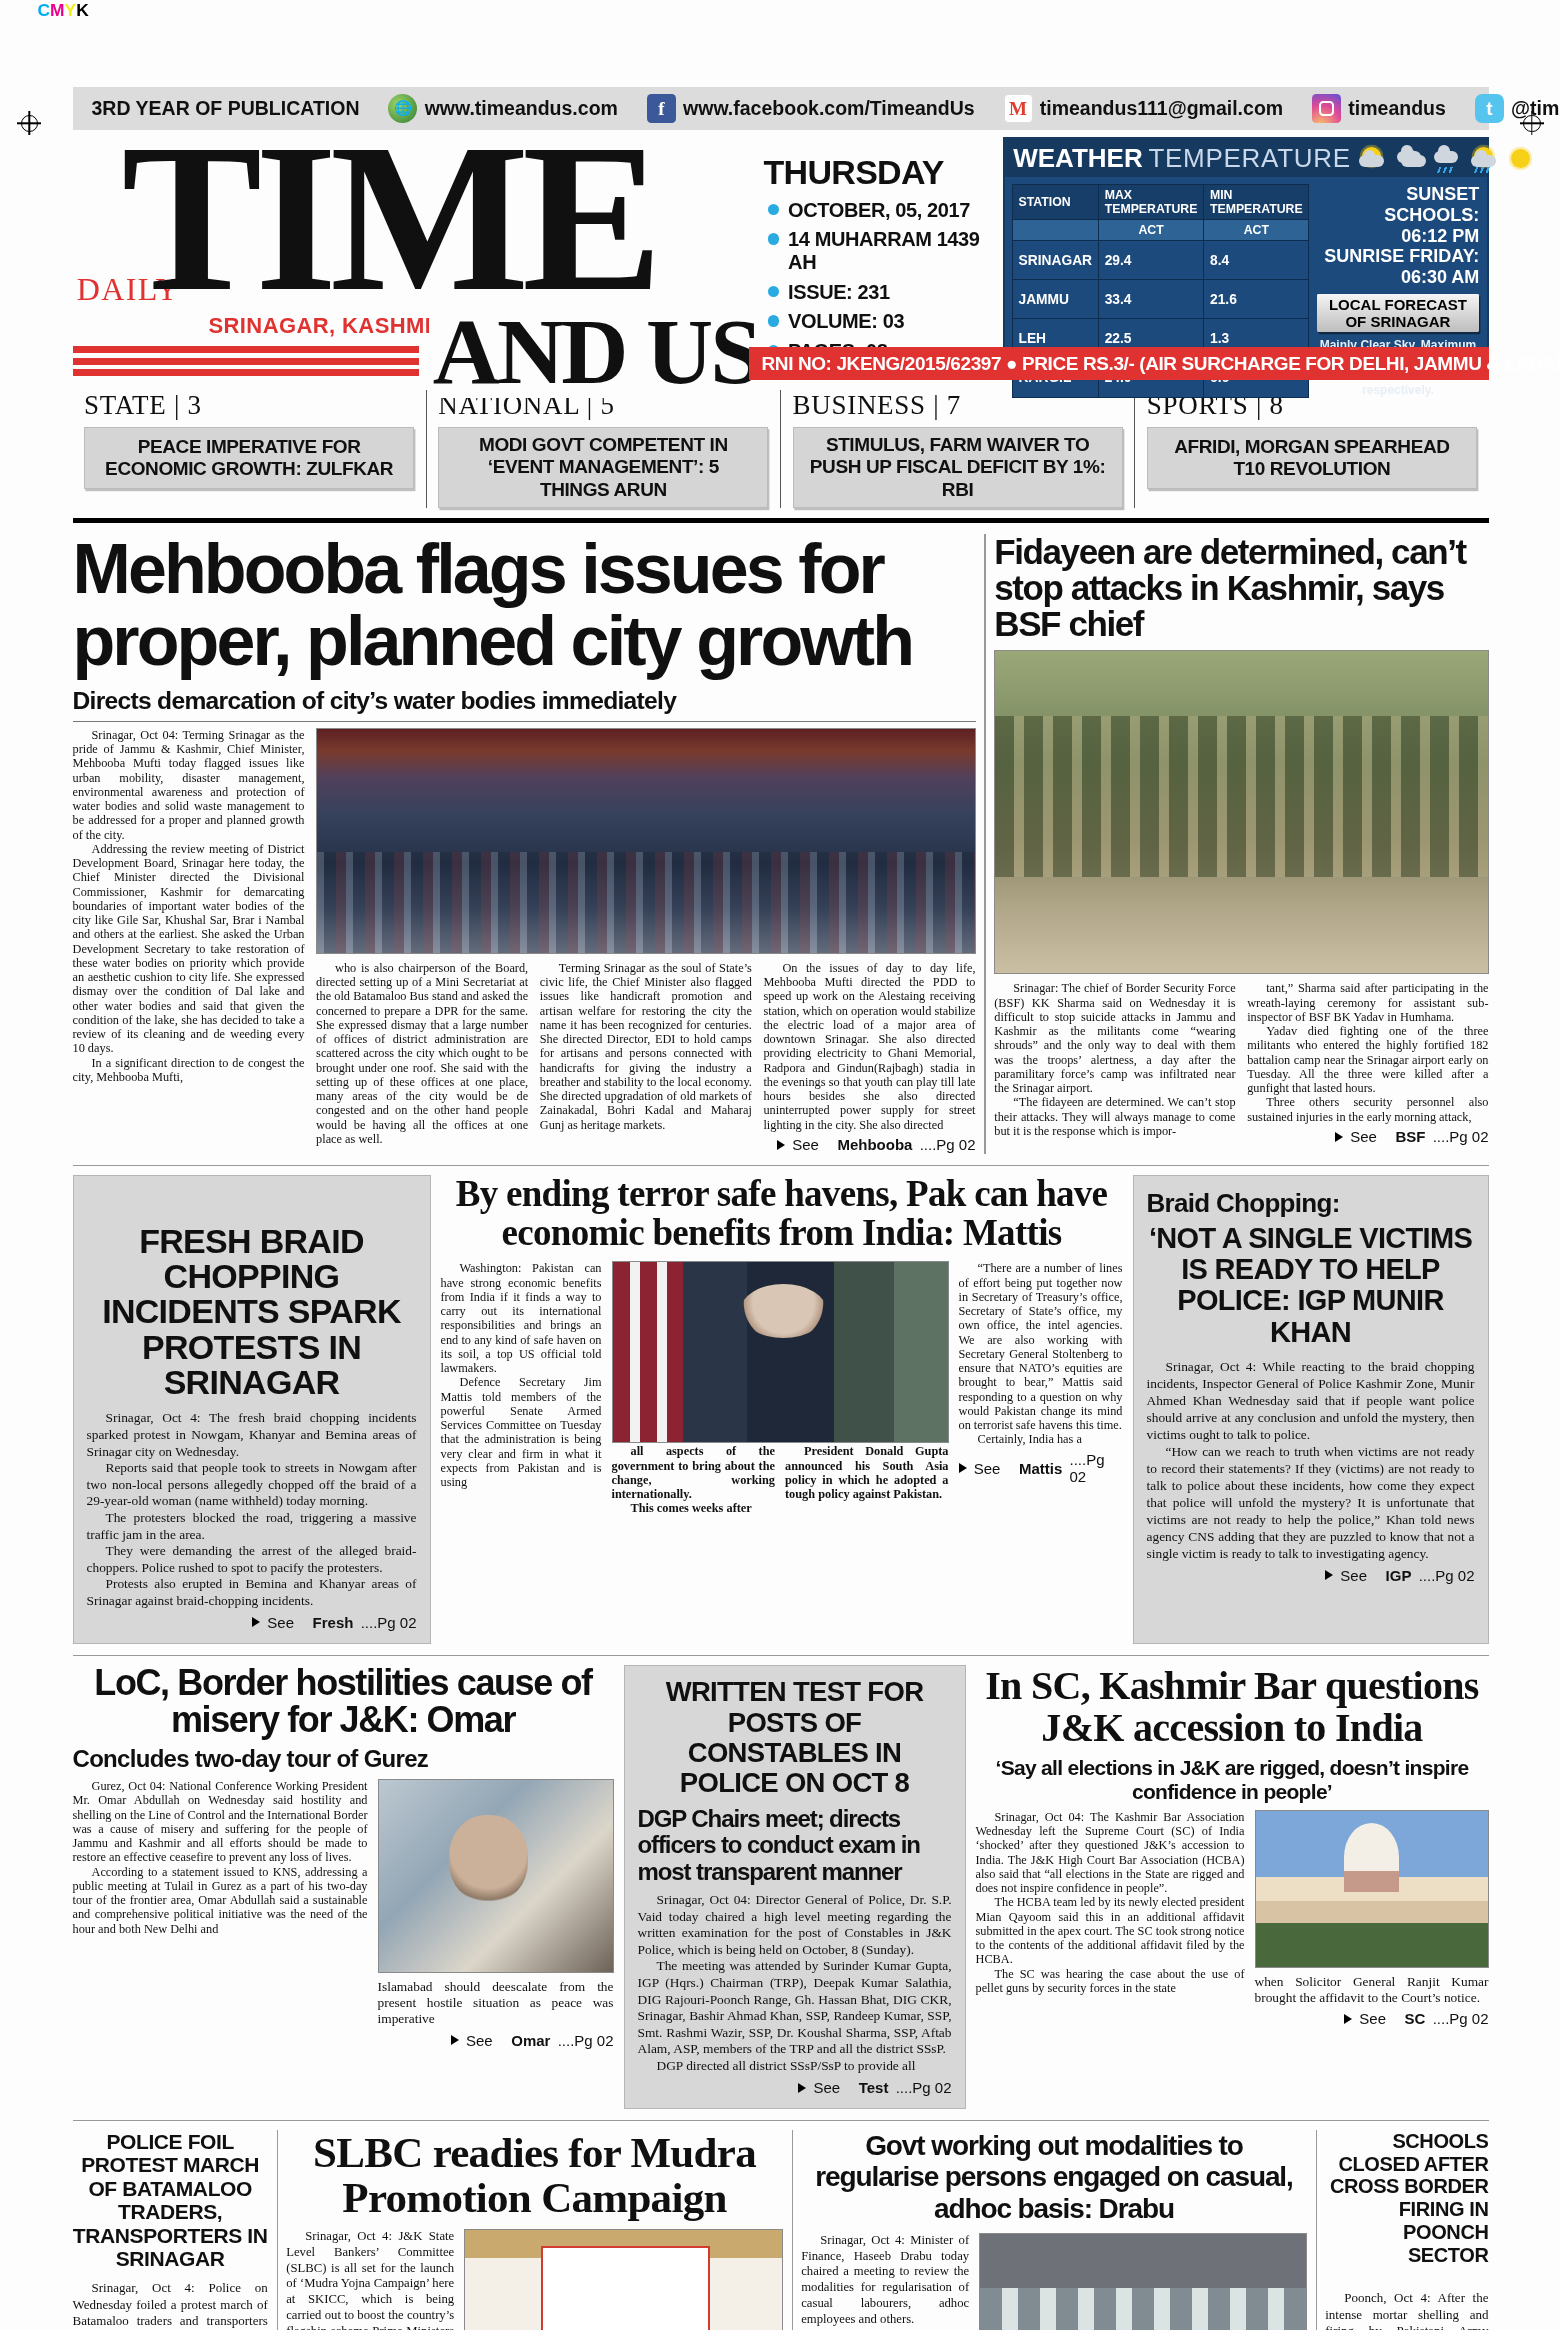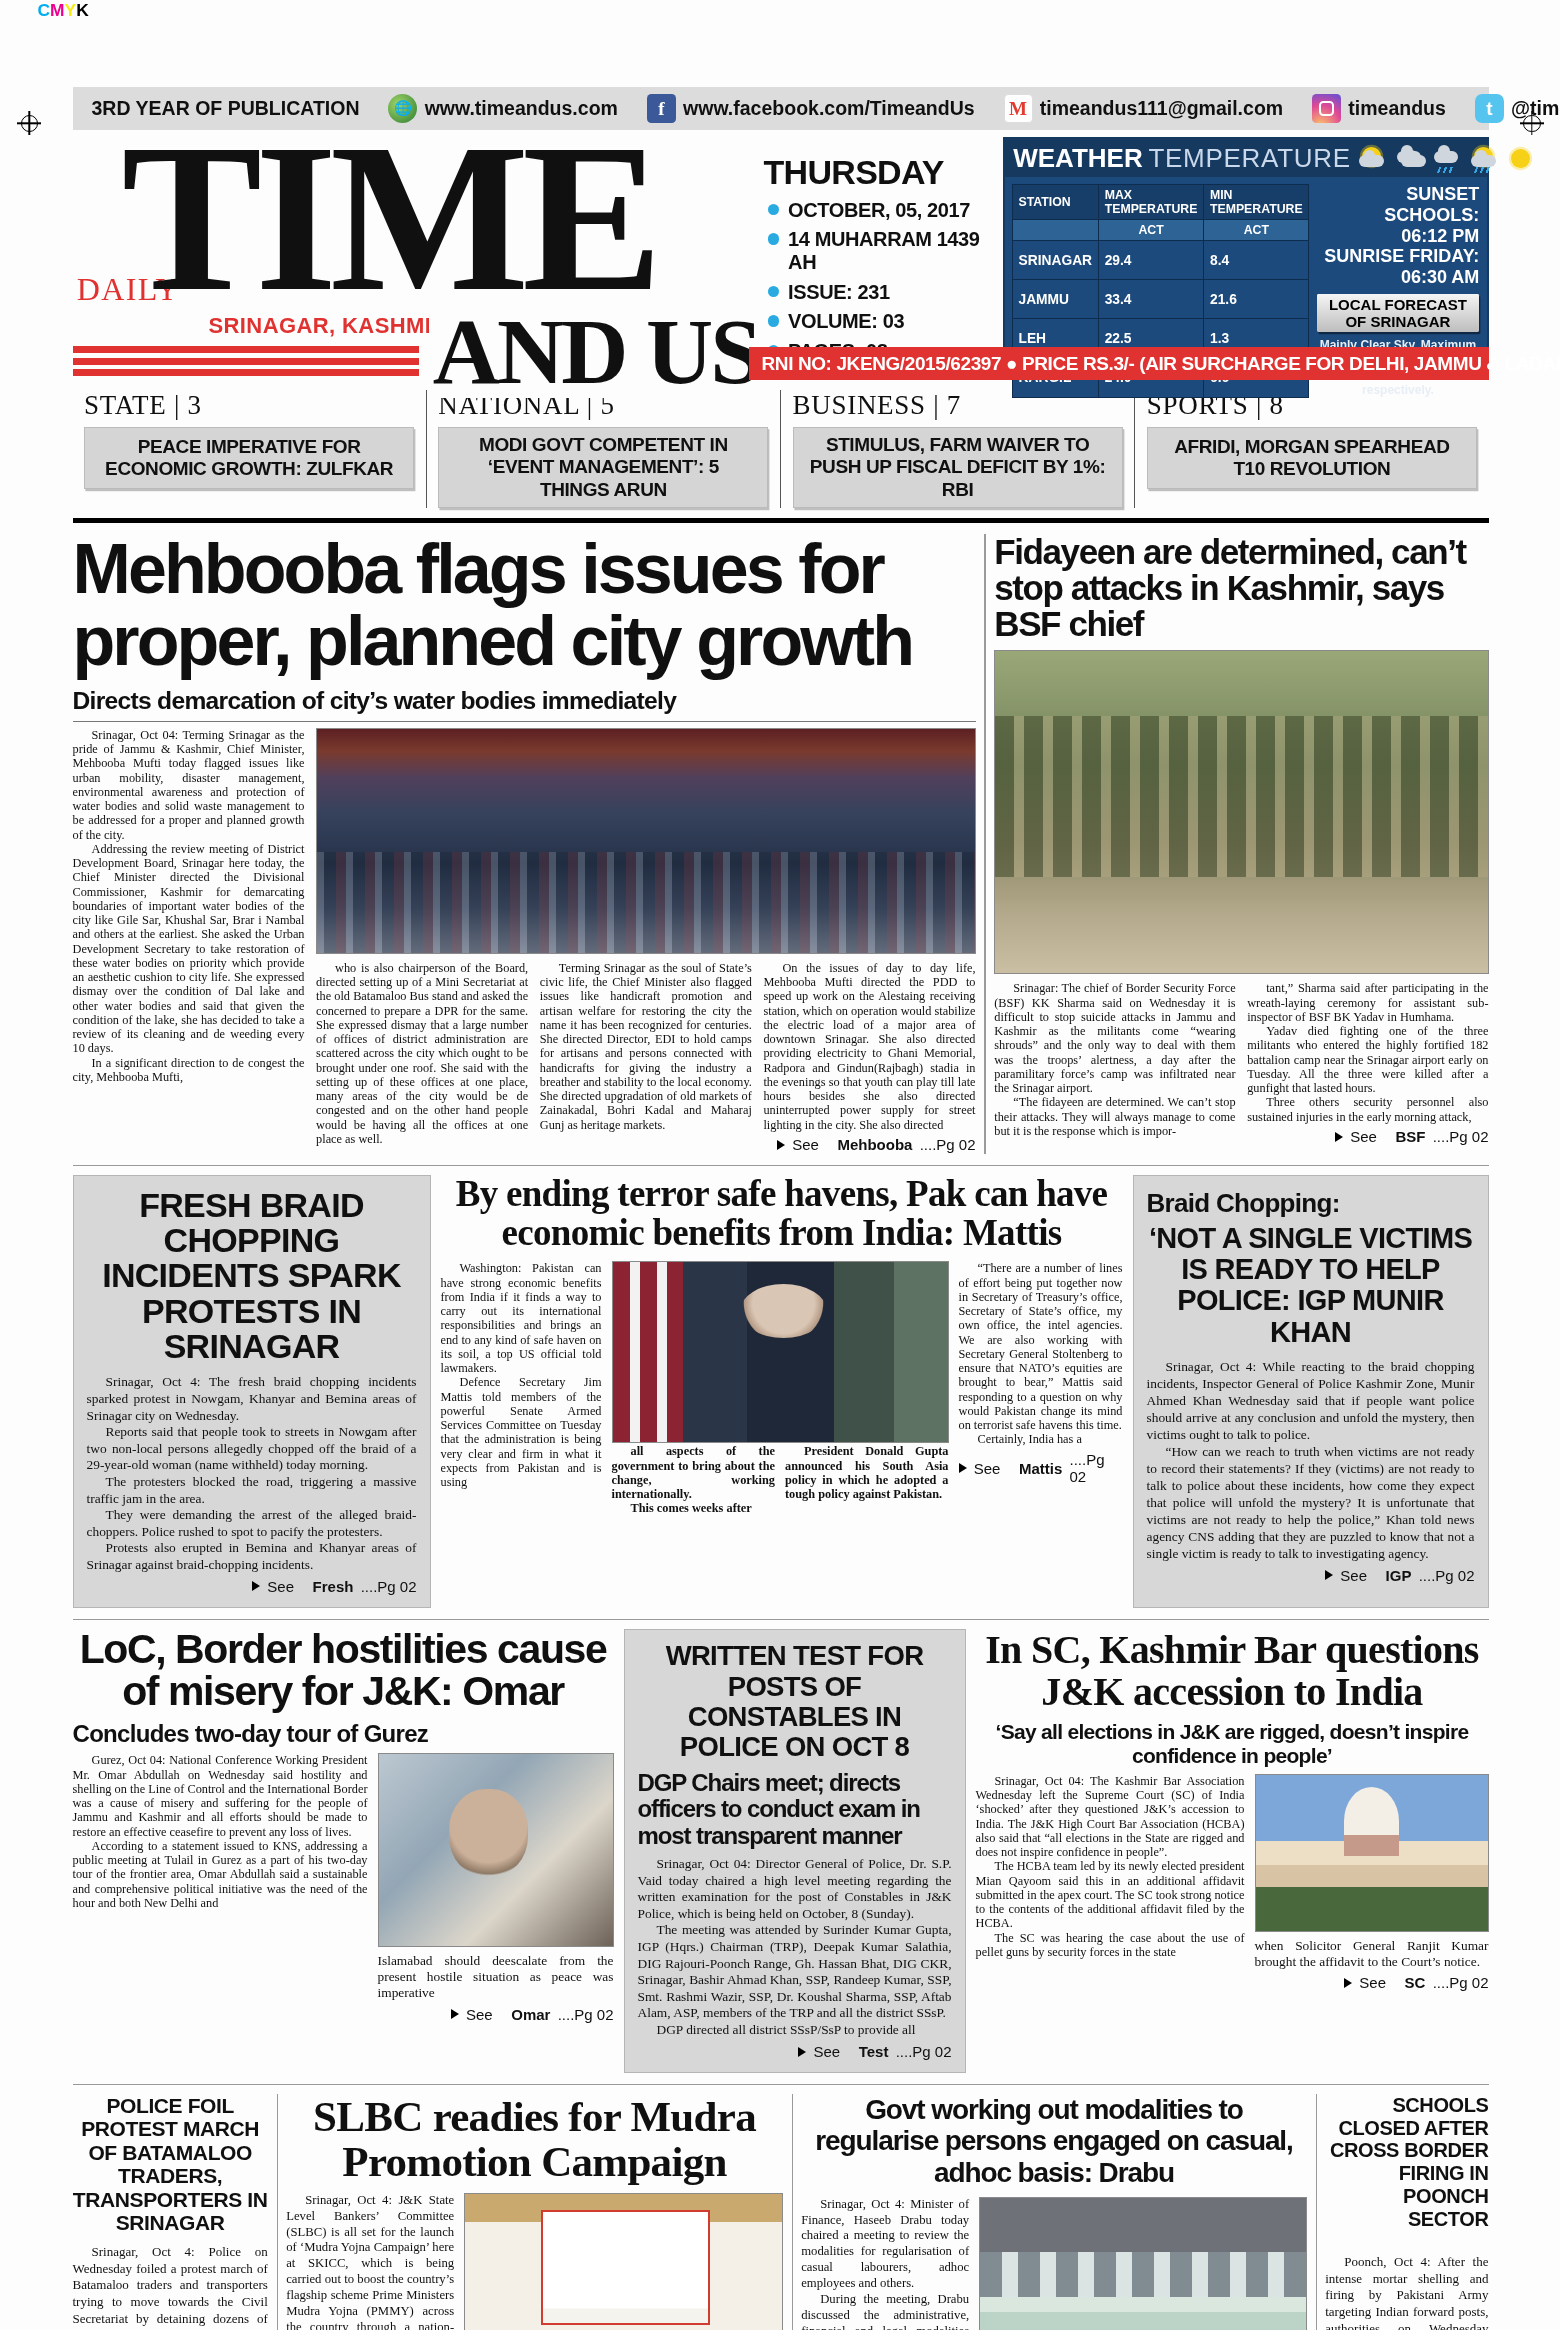--- a/index.html
+++ b/index.html
@@ -111,41 +111,41 @@
   .ph-bsf { height:324px; margin:8.7px 0 7.2px;
     background:linear-gradient(180deg,#9aa878 0%,#75845c 35%,#8d8a68 60%,#b4a98c 82%,#cabfa2 100%);}
   .ph-bsf::after{content:"";position:absolute;inset:20% 0 30% 0;
     background:repeating-linear-gradient(90deg, rgba(60,70,40,.55) 0 19px, rgba(180,170,130,.4) 19px 29px);}
   .bsf-cols { display:flex; gap:11.6px; } .bsf-cols .c{ flex:1; }
 
   
   .mid-band { display:flex; gap:10px; margin-top:11.6px; border-top:1.4px solid #999; padding-top:8.7px; }
   .graybox { background:#d7d7d7; border:0.7px solid #b5b5b5; padding:11.6px 13px; }
   .box-fresh { width:358px; }
-  .hl-fresh { font-size:34px; text-align:center; letter-spacing:-0.7px; line-height:1.04; margin-bottom:10px;}
+  .hl-fresh { font-size:34px; text-align:center; letter-spacing:-0.7px; line-height:1.04; margin-bottom:10px;margin-top:36px;}
   .box-fresh .body-txt { font-size:13.4px; line-height:1.24; }
   .mid-center { width:682px; display:flex; flex-direction:column; }
   .hl-mattis { font-size:37px; text-align:center; letter-spacing:-0.7px; margin-bottom:8.7px;}
   .mattis-grid { display:flex; gap:10px; }
   .mattis-grid .sc1 { width:161px; } .mattis-grid .sc4 { width:164px; }
   .mattis-mid { flex:1; display:flex; flex-direction:column; gap:1px;font-weight:bold; }
   .ph-mattis { height:182px;
     background:linear-gradient(90deg,#8c2332 0 5%,#f2f2f2 5% 8%,#8c2332 8% 13%,#f2f2f2 13% 16%,#8c2332 16% 21%,#2a3547 21% 40%,#1f2838 40% 66%,#3f5148 66% 84%,#5d7263 84% 100%);}
   .ph-mattis::after{content:"";position:absolute;top:12%;left:38%;width:26%;height:30%;border-radius:50%;
     background:radial-gradient(circle at 50% 35%, #d9c6b4 0 55%, #b59a85 70%, transparent 72%);}
   .mattis-2cols { display:flex; gap:10px; } .mattis-2cols .c { flex:1; }
   .box-igp { flex:1; }
   .k-igp { font-size:26px; font-weight:bold; letter-spacing:-0.7px; font-family:"Liberation Sans",sans-serif; margin-bottom:4.3px;}
   .hl-igp { font-size:29px; text-align:center; letter-spacing:-0.7px; line-height:1.08; margin-bottom:10px;}
   .box-igp .body-txt { font-size:13.4px; line-height:1.27; }
 
   
   .third-band { display:flex; gap:10px; margin-top:11.6px; border-top:1.4px solid #999; padding-top:8.7px; }
   .omar-art { width:541px; }
-  .hl-omar { font-size:41px; text-align:center; letter-spacing:-1.4px; }
+  .hl-omar { font-size:36px; text-align:center; letter-spacing:-1.4px; }
   .k-omar { font-family:"Liberation Sans",sans-serif; font-weight:bold; font-size:24px; letter-spacing:-0.7px; margin:7.2px 0 5.8px; }
   .omar-grid { display:flex; gap:10px; }
   .omar-grid .c1 { width:295px; }
   .omar-right { flex:1; }
   .ph-omar { height:194px; background:linear-gradient(135deg,#bcc8d1 0%,#93a6b5 35%,#dcd6ca 65%,#6d6257 100%);}
   .ph-omar::after{content:"";position:absolute;top:18%;left:30%;width:34%;height:46%;border-radius:46%;
     background:radial-gradient(circle at 50% 40%, #cbb09a 0 58%, #8f7a66 75%, transparent 78%);}
   .caption { font-size:13.4px; line-height:1.2; margin-top:5.8px; text-align:justify; }
   .box-test { width:342px; }
   .hl-test { font-size:27.5px; text-align:center; letter-spacing:-0.7px; line-height:1.1; }

